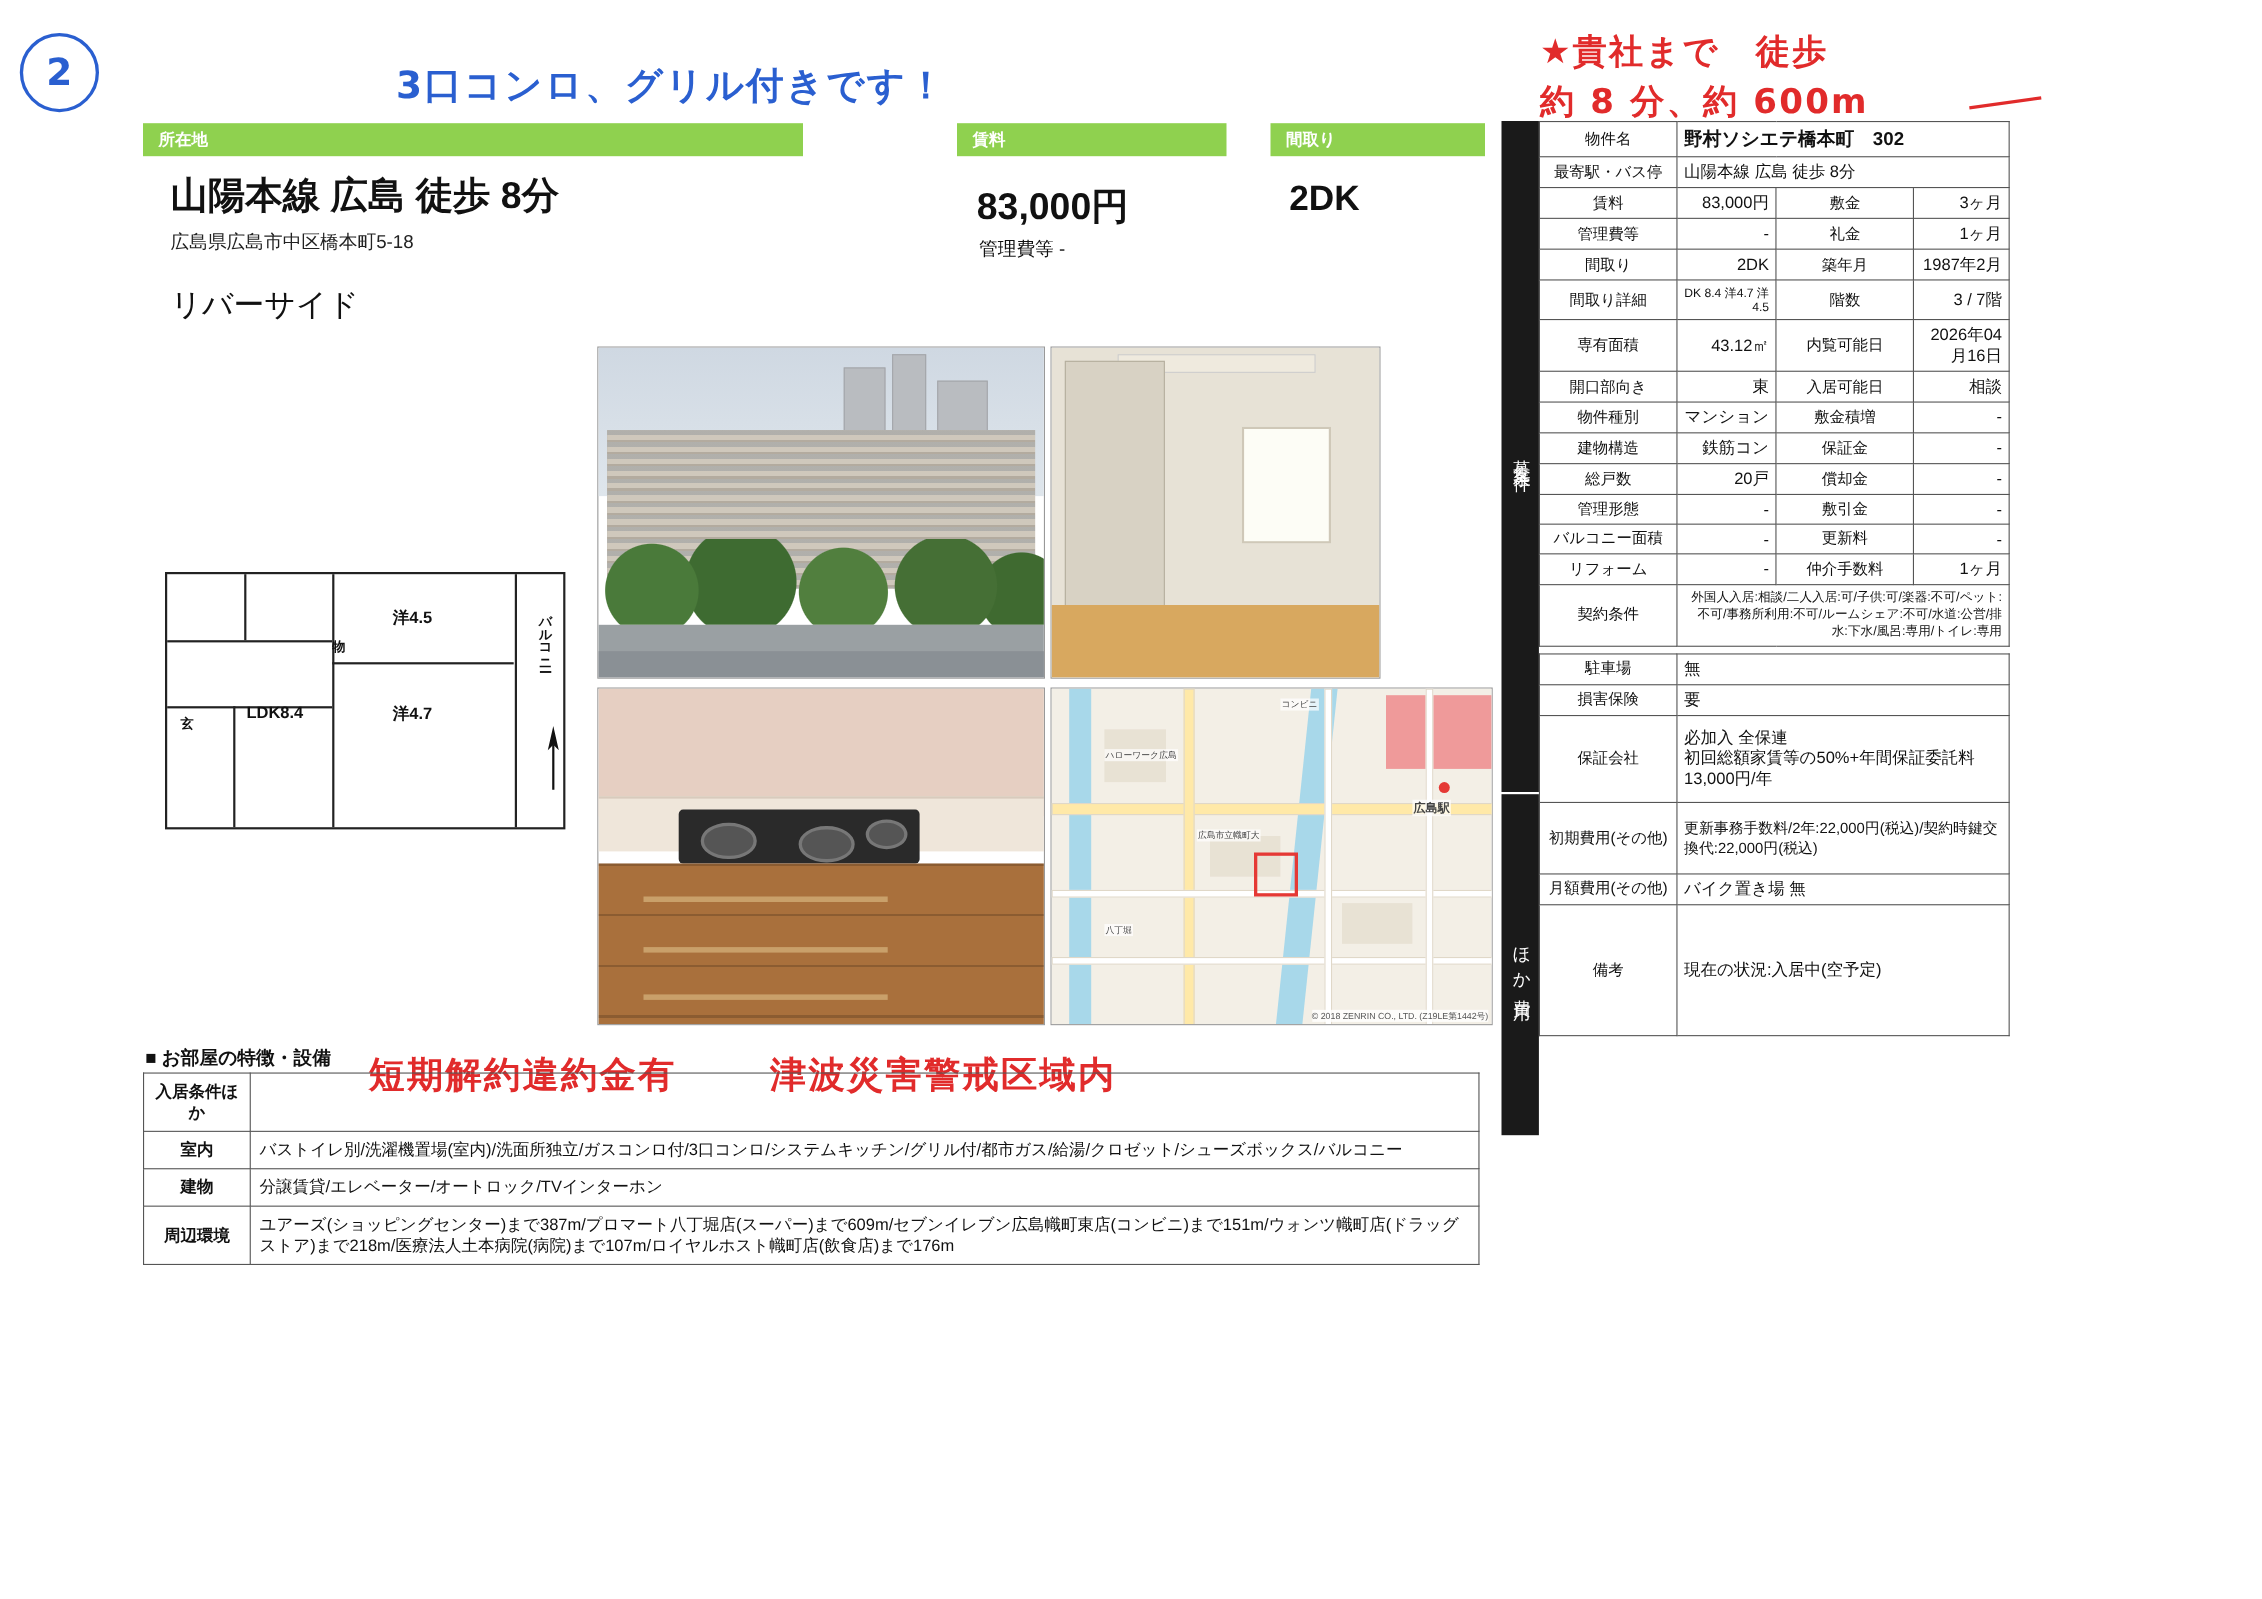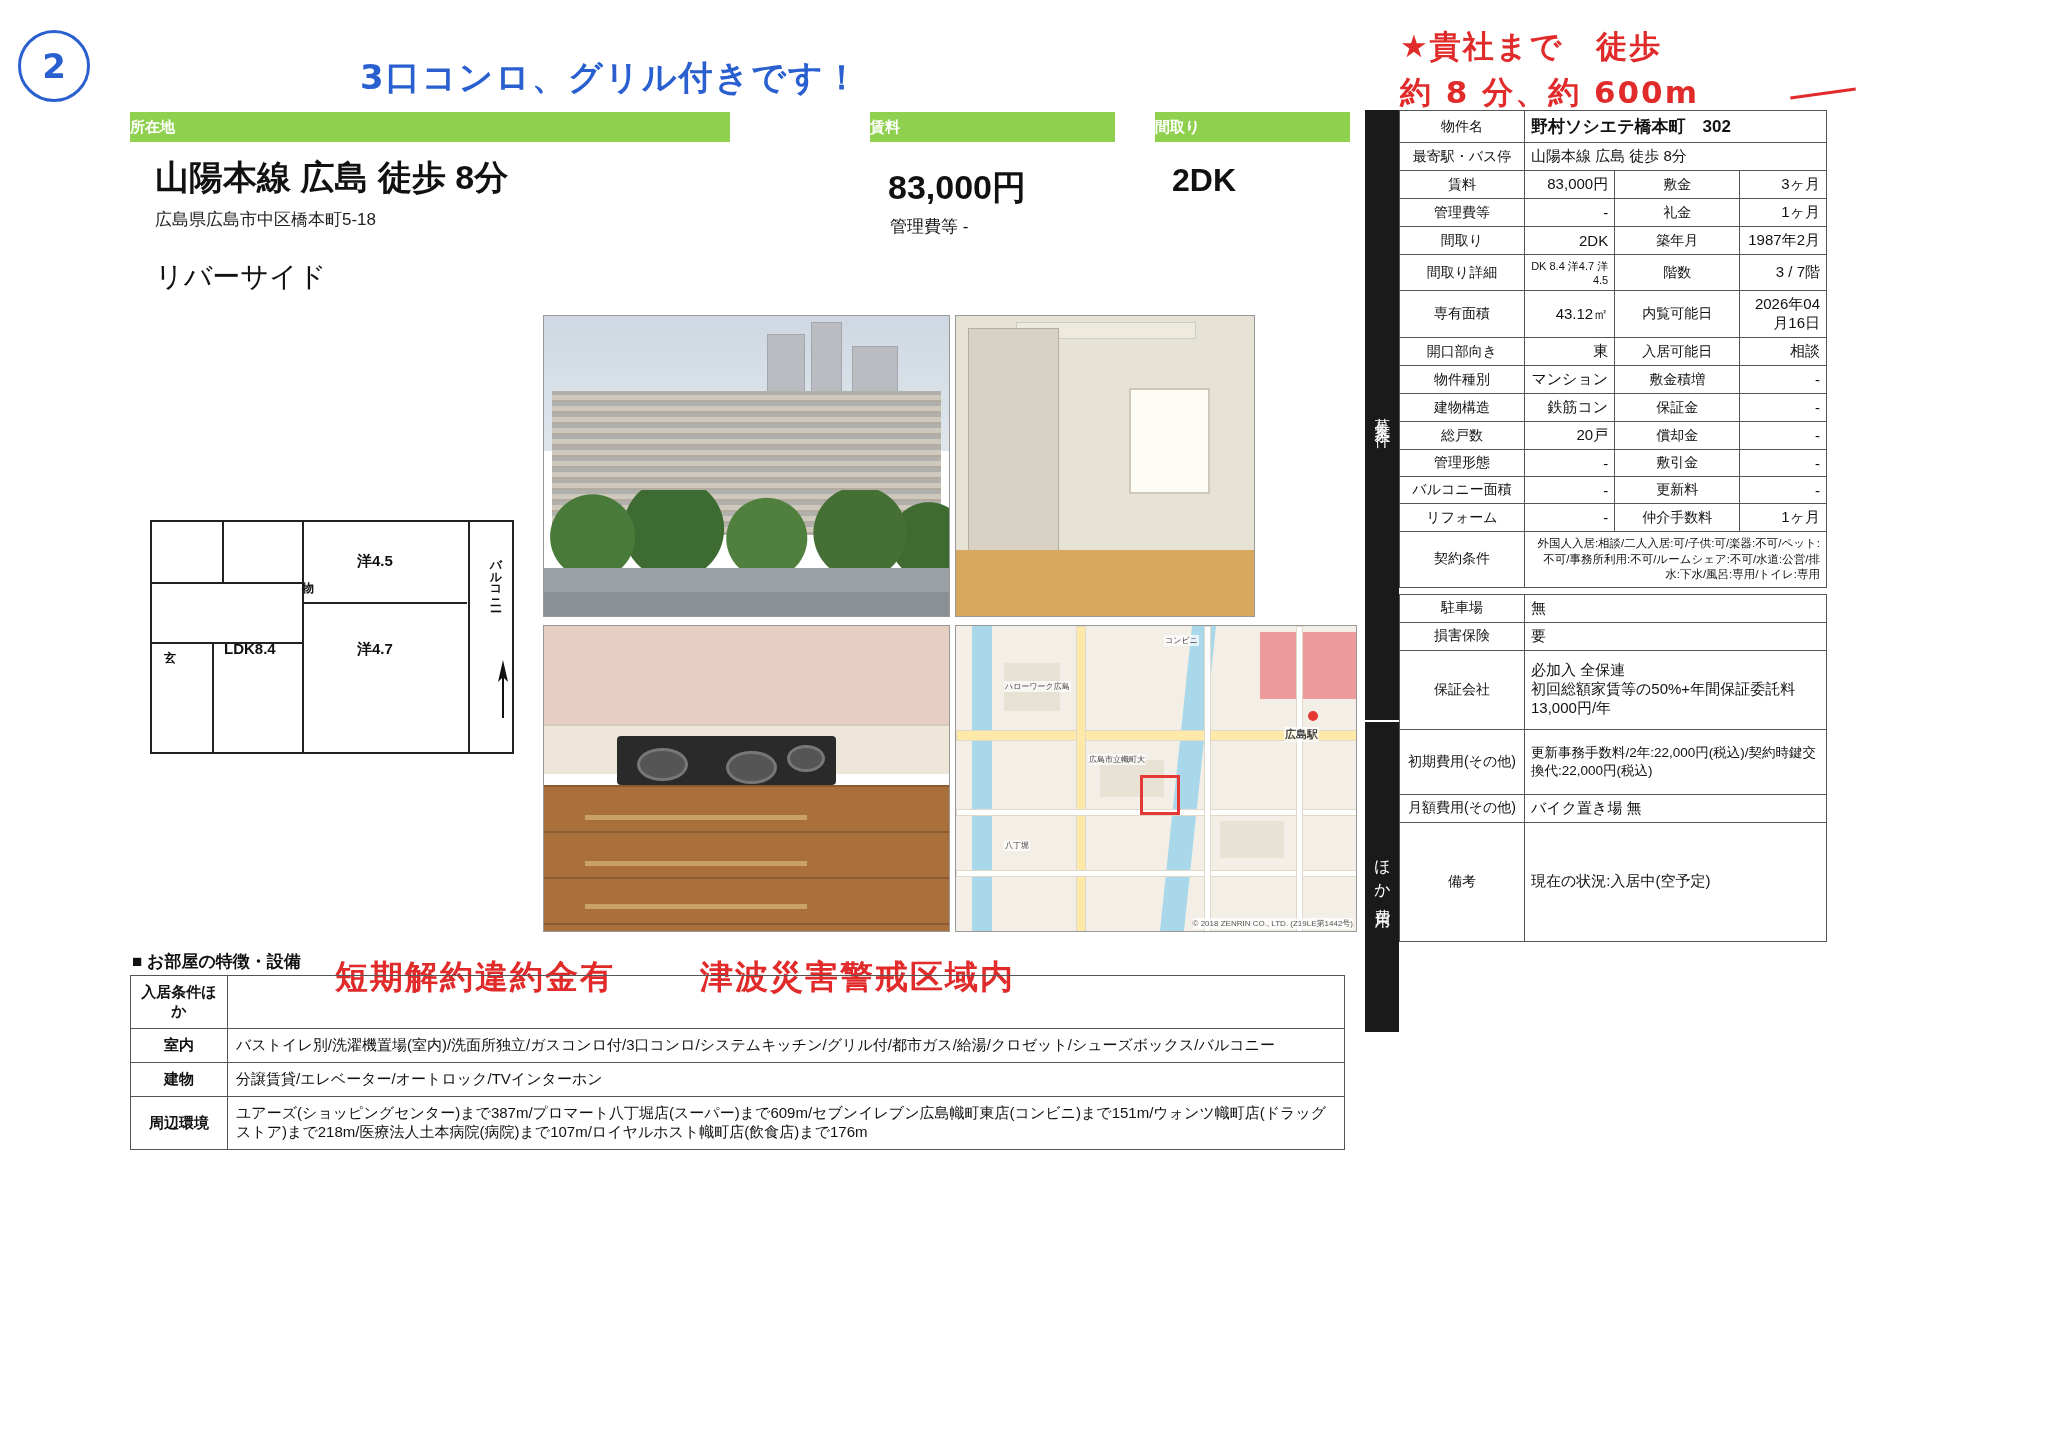--- a/index.html
+++ b/index.html
@@ -24,21 +24,21 @@
     display:flex;align-items:center;justify-content:center;
     font-family:"DejaVu Sans",sans-serif;
   }
   .hand-top{left:315px;top:55px;font-size:34px;margin-left:45px;}
   .hand-r1{left:1400px;top:26px;font-size:31px;}
   .hand-r2{left:1400px;top:72px;font-size:31px;}
   .strike{position:absolute;background:#e12b2b;height:3px;}
   .hand-mid1{left:335px;top:955px;font-size:33px;}
   .hand-mid2{left:700px;top:955px;font-size:33px;}
   .bar{background:#8fd14f;height:30px;display:flex;align-items:center;}
-  .bar span{color:#fff;font-size:15px;font-weight:bold;}
+  .bar span{color:#fff;font-size:15px;padding-left:14px;font-weight:bold;}
   .bar-loc{position:absolute;left:130px;top:112px;width:600px;}
   .bar-rent{position:absolute;left:870px;top:112px;width:245px;}
   .bar-plan{position:absolute;left:1155px;top:112px;width:195px;}
 
   .loc-line{position:absolute;left:155px;top:155px;font-size:34px;font-weight:bold;}
   .loc-addr{position:absolute;left:155px;top:208px;font-size:17px;color:#222;}
   .bldg-name{position:absolute;left:155px;top:258px;font-size:28px;}
   .rent-val{position:absolute;left:888px;top:165px;font-size:34px;font-weight:bold;}
   .rent-sub{position:absolute;left:890px;top:215px;font-size:17px;}
   .plan-val{position:absolute;left:1172px;top:162px;font-size:32px;font-weight:bold;}

